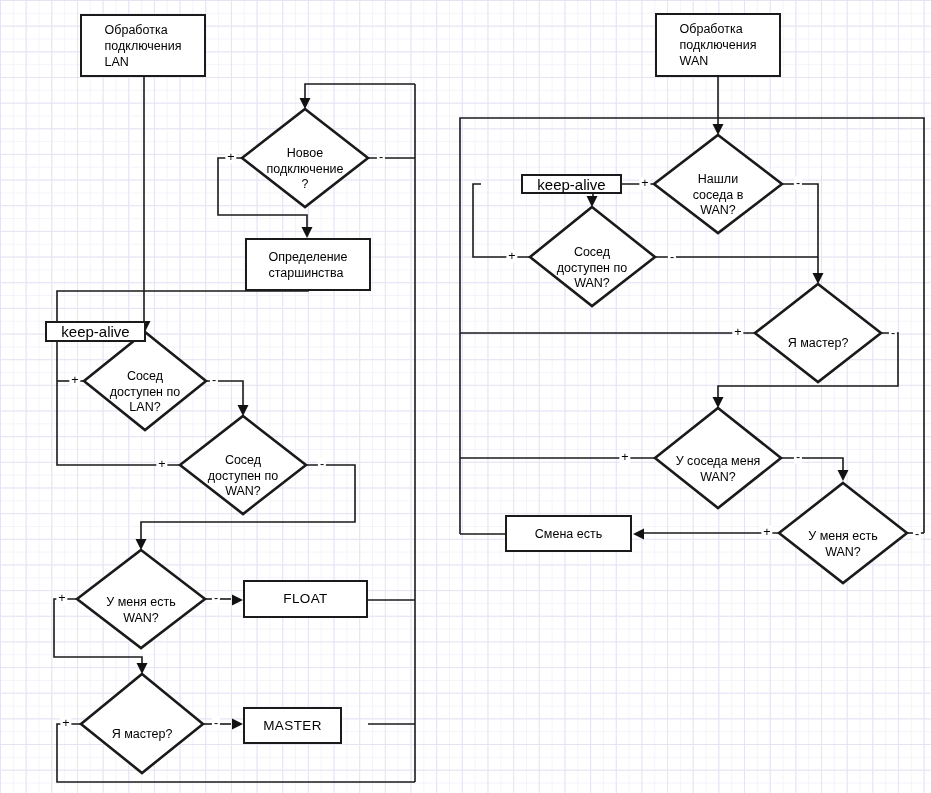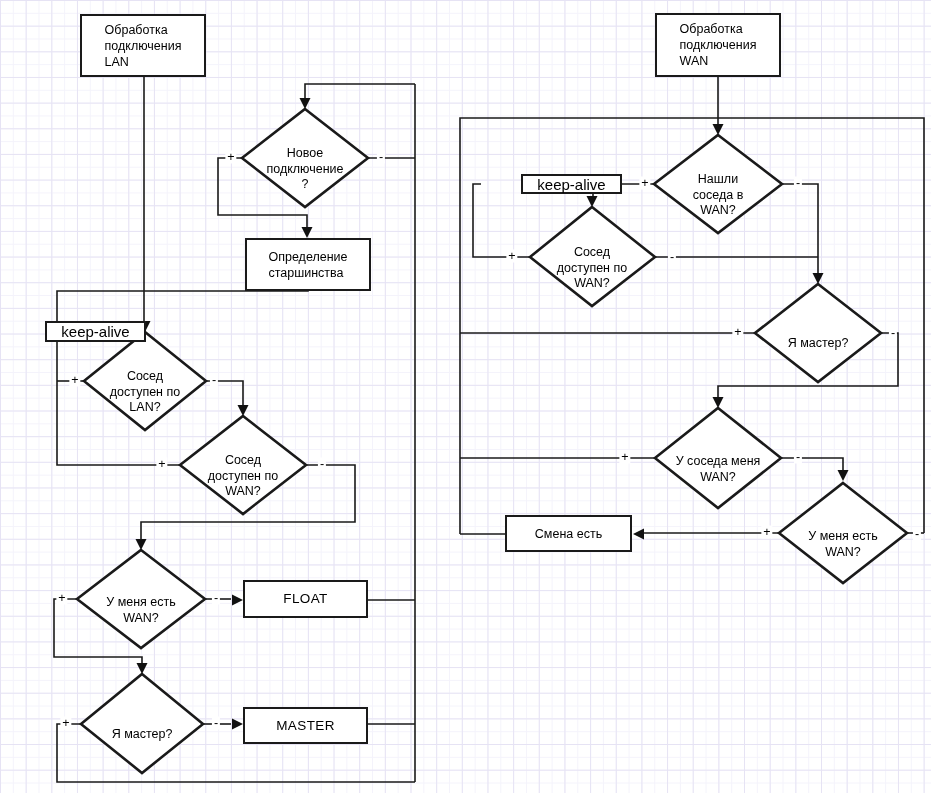--- a/index.html
+++ b/index.html
@@ -121,21 +121,21 @@
 подключения
 LAN</div>
 
   <div class="box" style="left:245px; top:238px; width:126px; height:53px;">Определение
 старшинства</div>
 
   <div class="box keepalive" style="left:5px; top:321px; width:101px; height:21px;">keep-alive</div>
 
   <div class="box state-box" style="left:243px; top:580px; width:125px; height:38px;">FLOAT</div>
 
-  <div class="box state-box" style="left:243px; top:707px; width:125px; height:37px;">MASTER</div>
+  <div class="box state-box" style="left:243px; top:707px; width:99px; height:37px;">MASTER</div>
 
   <div class="box" style="left:655px; top:13px; width:126px; height:64px;">Обработка
 подключения
 WAN</div>
 
   <div class="box keepalive" style="left:481px; top:174px; width:101px; height:20px;">keep-alive</div>
 
   <div class="box" style="left:505px; top:515px; width:127px; height:37px;">Смена есть</div>
 
   <div class="dlabel" style="left:305px; top:158px; width:112px;">Новое

